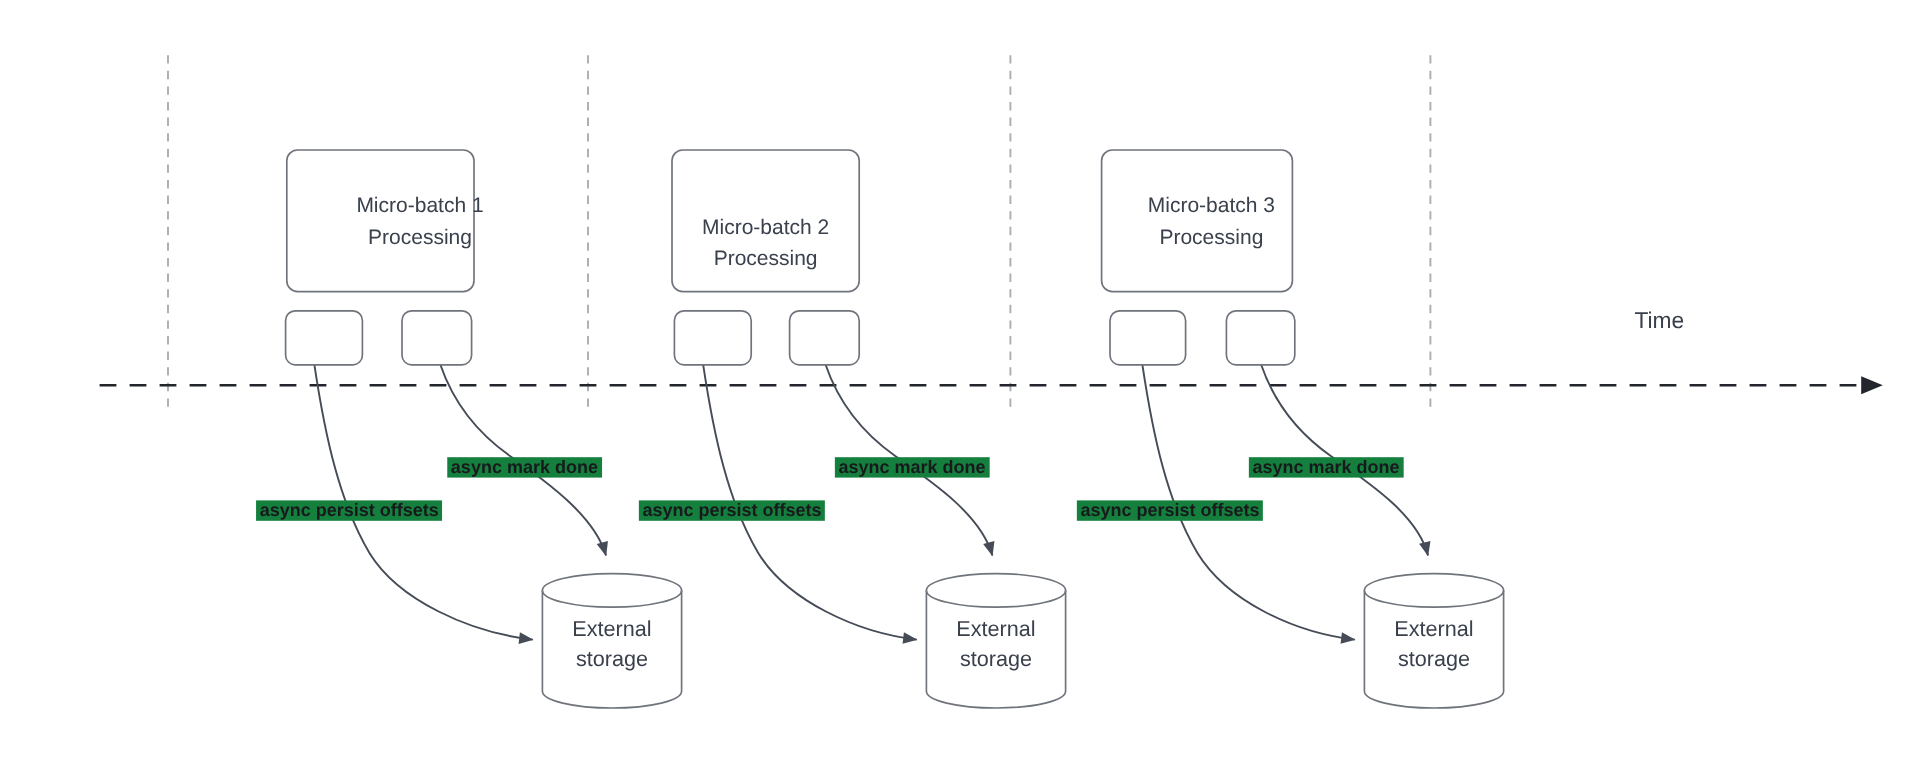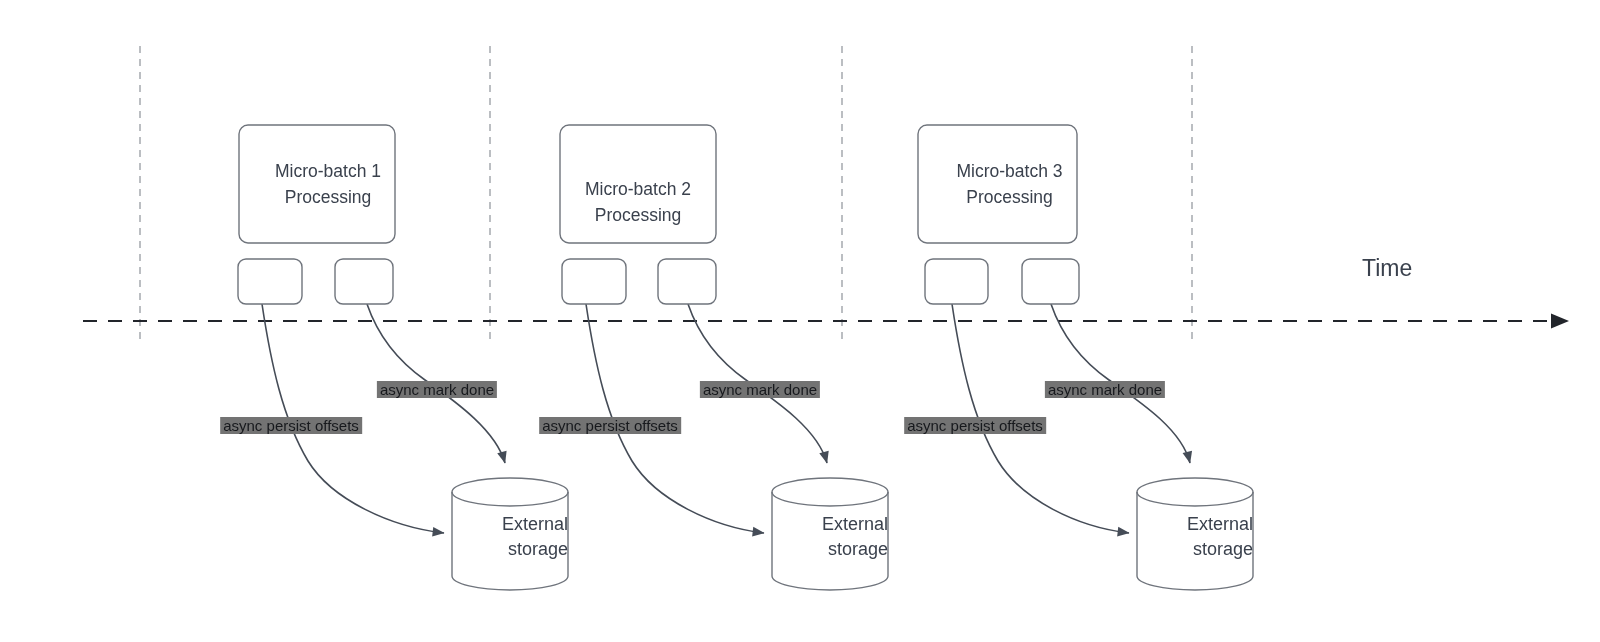--- a/index.html
+++ b/index.html
@@ -21,31 +21,31 @@
   .axis-head{fill:#22252b;stroke:none;}
 
   
   .box-label{
     position:absolute;display:flex;flex-direction:column;
     align-items:center;justify-content:center;text-align:center;
     color:#3a414d;font-size:17.5px;line-height:26px;
   }
   .cyl-label{
     position:absolute;display:flex;flex-direction:column;
-    align-items:flex-end;justify-content:center;text-align:center;
+    align-items:center;justify-content:center;text-align:center;
     color:#3a414d;font-size:18px;line-height:25px;
   }
   .edge-label{
     position:absolute;transform:translateX(-50%);
-    background:#737373;color:#17191d;
-    font-weight:normal;font-size:15px;line-height:17px;
+    background:#15803d;color:#17191d;
+    font-weight:bold;font-size:15px;line-height:17px;
     padding:0 3px;white-space:nowrap;
   }
   .time-label{
-    position:absolute;color:#3a414d;font-size:23px;line-height:22px;
+    position:absolute;color:#3a414d;font-size:19px;line-height:22px;
   }
 </style>
 </head>
 <body>
 
 <div class="canvas">
 
   <svg width="1600" height="642" viewBox="0 0 1600 642">
     <defs>
       <marker id="ah" viewBox="0 0 12 10" refX="11" refY="5" markerWidth="13" markerHeight="11" markerUnits="userSpaceOnUse" orient="auto">
@@ -79,21 +79,21 @@
 
     <path class="edge" d="M952,304 C961,364 973,419 998,461 C1022,500 1077,527 1129,533" marker-end="url(#ah)"></path>
     <path class="edge" d="M1051,304 C1062,336 1082,361 1109,380 C1142,403 1182,430 1190,463" marker-end="url(#ah)"></path>
     <rect class="shape" x="918" y="125" width="159" height="118" rx="9"></rect>
     <rect class="shape" x="925" y="259" width="63" height="45" rx="8"></rect>
     <rect class="shape" x="1022" y="259" width="57" height="45" rx="8"></rect>
     <path class="shape" d="M1137,492 a58,14 0 0 1 116,0 v84 a58,14 0 0 1 -116,0 z"></path>
     <path class="rim" d="M1137,492 a58,14 0 0 0 116,0"></path>
   </svg>
 
-  <div class="box-label" style="left:226px;top:125px;width:156px;height:118px;padding-left:24px;">
+  <div class="box-label" style="left:248px;top:125px;width:156px;height:118px;padding-left:24px;">
     <span>Micro-batch 1</span>
     <span>Processing</span>
   </div>
   <div class="edge-label" style="left:291px;top:417px;">async persist offsets</div>
   <div class="edge-label" style="left:437px;top:381px;">async mark done</div>
   <div class="cyl-label" style="left:452px;top:498px;width:116px;height:78px;">
     <span>External</span>
     <span>storage</span>
   </div>
 

